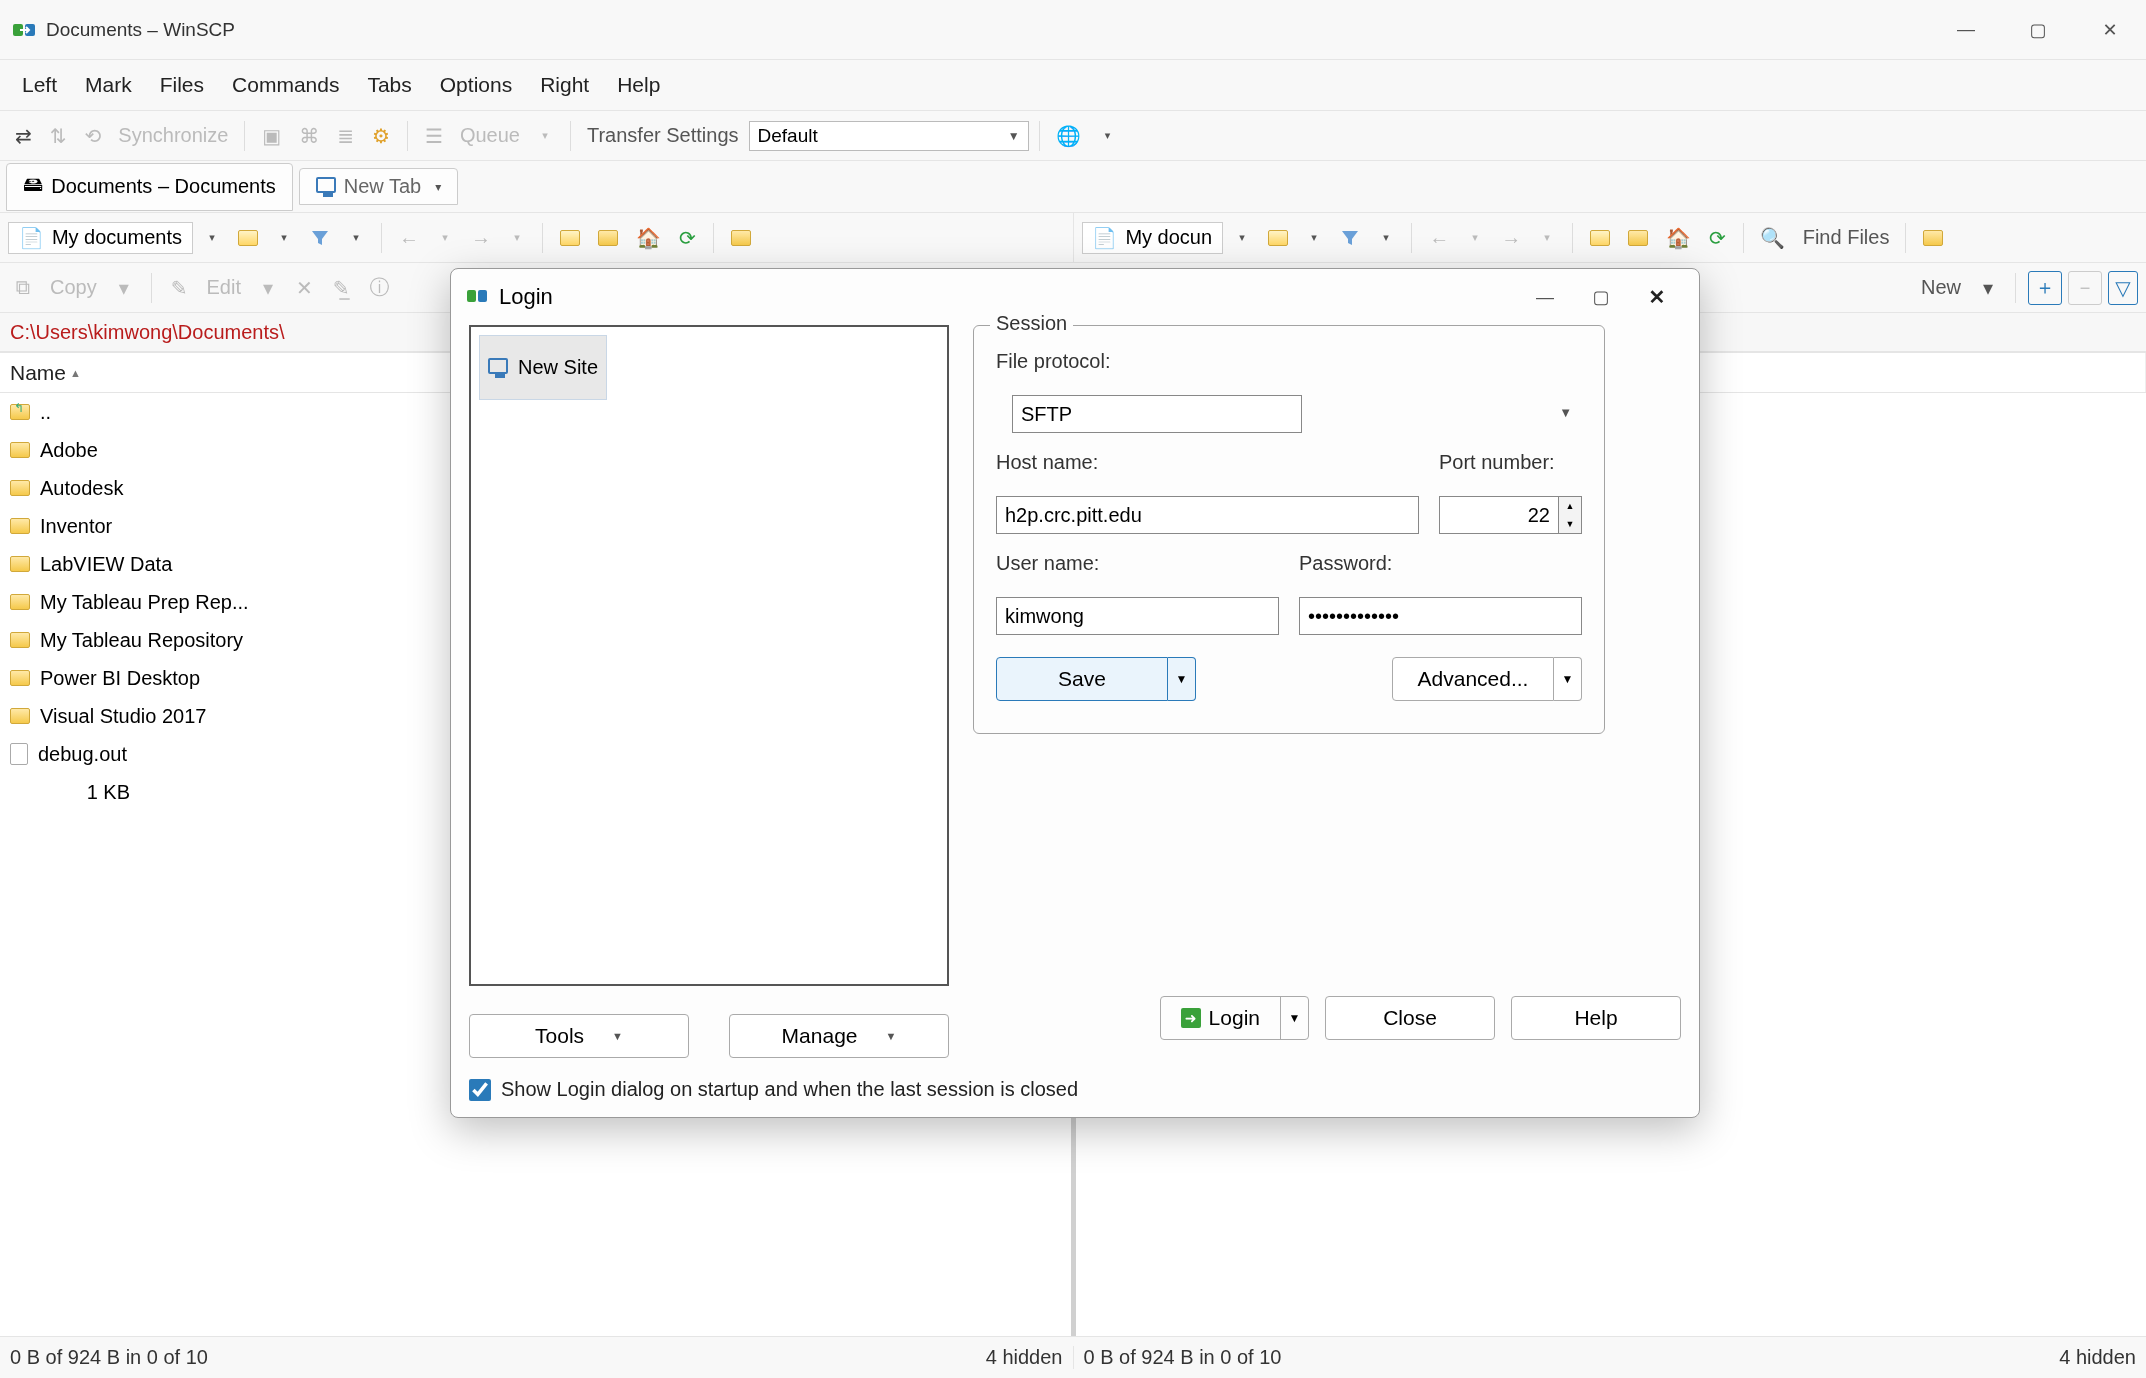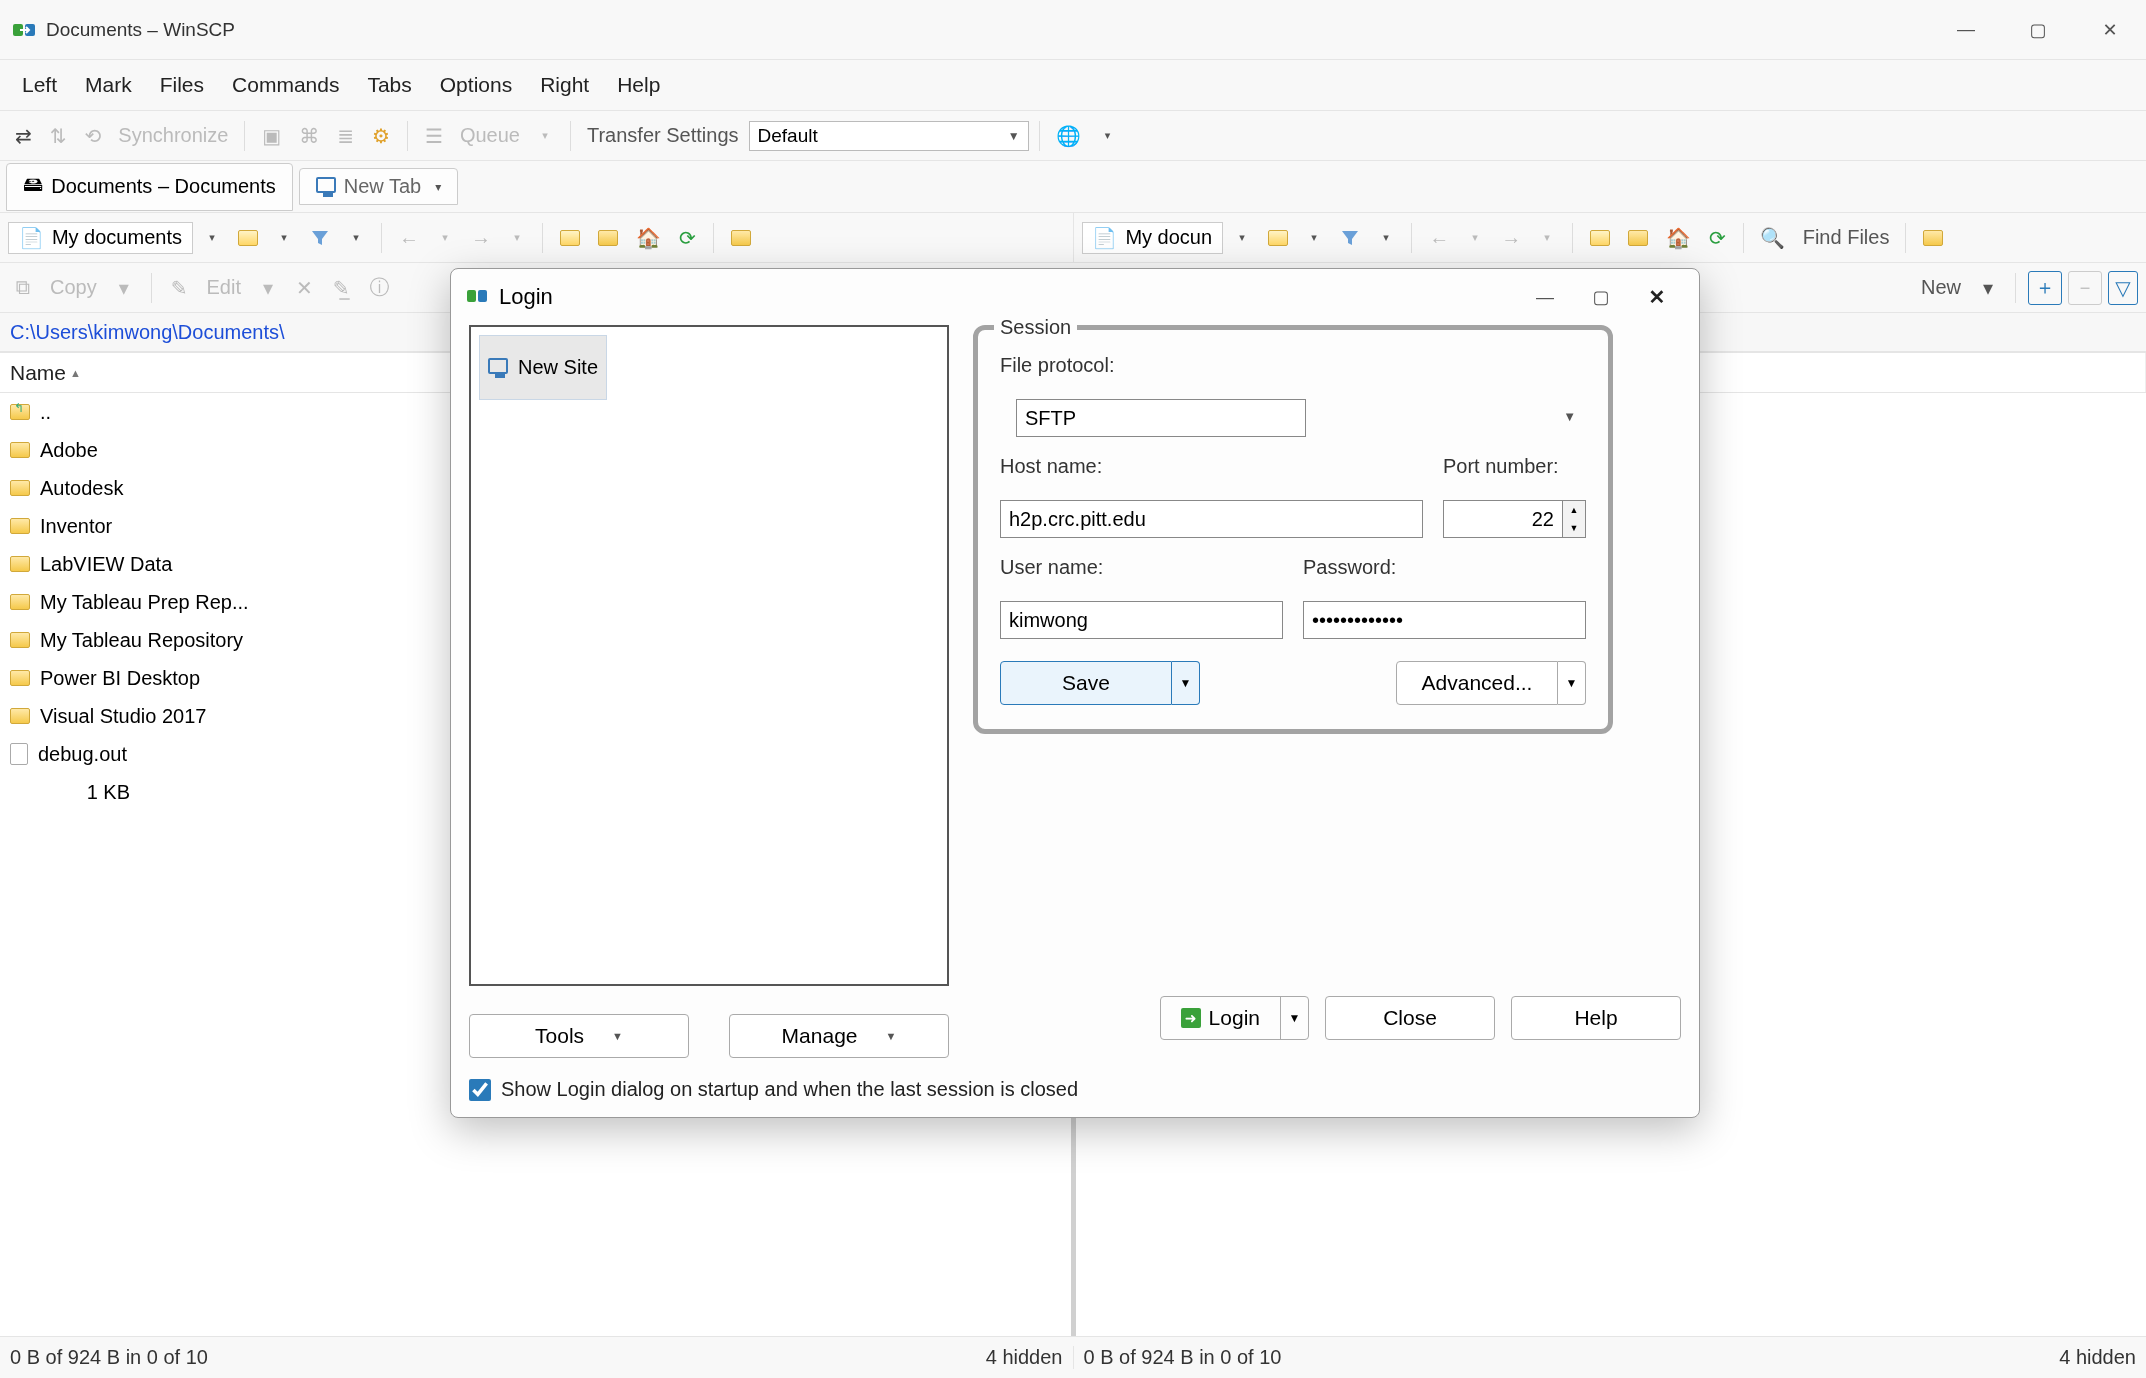--- a/index.html
+++ b/index.html
@@ -32,21 +32,21 @@
 .navbar { height: 50px; display: flex; align-items: stretch; background: #f8f8f8; border-top: 1px solid #e5e5e5; }
 .navhalf { flex: 1; display: flex; align-items: center; padding: 0 8px; gap: 4px; }
 .navhalf + .navhalf { border-left: 1px solid #e5e5e5; }
 .navdrop { display: inline-flex; align-items: center; gap: 8px; border: 1px solid #ccc; height: 32px; padding: 0 10px; font-size: 20px; background: #fff; }
 .caretdn { font-size: 11px; color: #555; }
 
 .ophbar { height: 50px; display: flex; align-items: center; background: #f8f8f8; border-top: 1px solid #e5e5e5; padding: 0 8px; gap: 6px; position: relative; }
 .ophbar .tbtn { font-size: 20px; }
 .ophbar .right { margin-left: auto; display: flex; align-items: center; gap: 6px; }
 
-.pathbar { height: 40px; background: #f7f7f7; border-top: 1px solid #e5e5e5; border-bottom: 1px solid #e5e5e5; display: flex; align-items: center; padding: 0 10px; font-size: 20px; color: #1d4ed8; }
+.pathbar { height: 40px; background: #f7f7f7; border-top: 1px solid #e5e5e5; border-bottom: 1px solid #e5e5e5; display: flex; align-items: center; padding: 0 10px; font-size: 20px; color: #b91c1c; }
 
 .panes { flex: 1; display: flex; border-top: 1px solid #e5e5e5; min-height: 0; }
 .pane { flex: 1; display: flex; flex-direction: column; border-right: 5px solid #d0d0d0; background: #fff; min-width: 0; }
 .pane:last-child { border-right: none; }
 .col-head { display: flex; height: 40px; border-bottom: 1px solid #e5e5e5; font-size: 21px; color: #222; }
 .col-head .ch { padding: 6px 10px; border-right: 1px solid #eee; display: flex; align-items: center; }
 .list { flex: 1; overflow: auto; font-size: 20px; }
 .row { display: flex; height: 38px; align-items: center; }
 .row .c { padding: 0 10px; white-space: nowrap; overflow: hidden; text-overflow: ellipsis; }
 
@@ -64,21 +64,21 @@
 .dlgwinbtn { width: 56px; height: 40px; display: flex; align-items: center; justify-content: center; font-size: 18px; color: #555; cursor: pointer; }
 .dlgwinbtn.active { font-weight: bold; font-size: 20px; color:#222; }
 
 .dlgbody { flex: 1; display: flex; padding: 0 18px 10px 18px; gap: 24px; }
 .sitespane { width: 480px; display: flex; flex-direction: column; }
 .sitelist { flex: 1; border: 2px solid #555; background: #fff; padding: 8px; }
 .siteitem { display: inline-flex; align-items: center; gap: 10px; padding: 20px 8px; background: #e8e8e8; border: 1px solid #c9d7e6; font-size: 20px; }
 .sitesbtns { display: flex; gap: 40px; margin-top: 28px; }
 .widebtn { flex: 1; height: 44px; display: flex; align-items: center; justify-content: center; gap: 28px; border: 1px solid #aaa; border-radius: 4px; background: #fff; font-size: 21px; cursor: pointer; }
 
-.session { flex: 1; border: 5px solid #a3a3a3; border-radius: 12px; padding: 16px 22px 24px 22px; position: relative; align-self: flex-start; }
+.session { flex: 1; border: 1px solid #a3a3a3; border-radius: 6px; padding: 16px 22px 32px 22px; position: relative; align-self: flex-start; }
 .session .legend { position: absolute; top: -14px; left: 16px; background: #fdfdfd; padding: 0 6px; font-size: 20px; color: #333; }
 .fldrow { display: flex; gap: 20px; margin-top: 10px; }
 .fld { display: flex; flex-direction: column; gap: 22px; }
 .fld label { font-size: 20px; color: #333; }
 .fld input, .fld select { height: 38px; border: 1px solid #888; padding: 0 8px; font-size: 20px; background: #fff; }
 .fld .selwrap { position: relative; }
 .fld select { appearance: none; width: 290px; margin-left: 16px; }
 .fld .selcaret { position: absolute; right: 10px; top: 10px; font-size: 13px; color: #555; pointer-events: none; }
 .spinwrap { display: flex; }
 .spinwrap input { width: 120px; text-align: right; }

